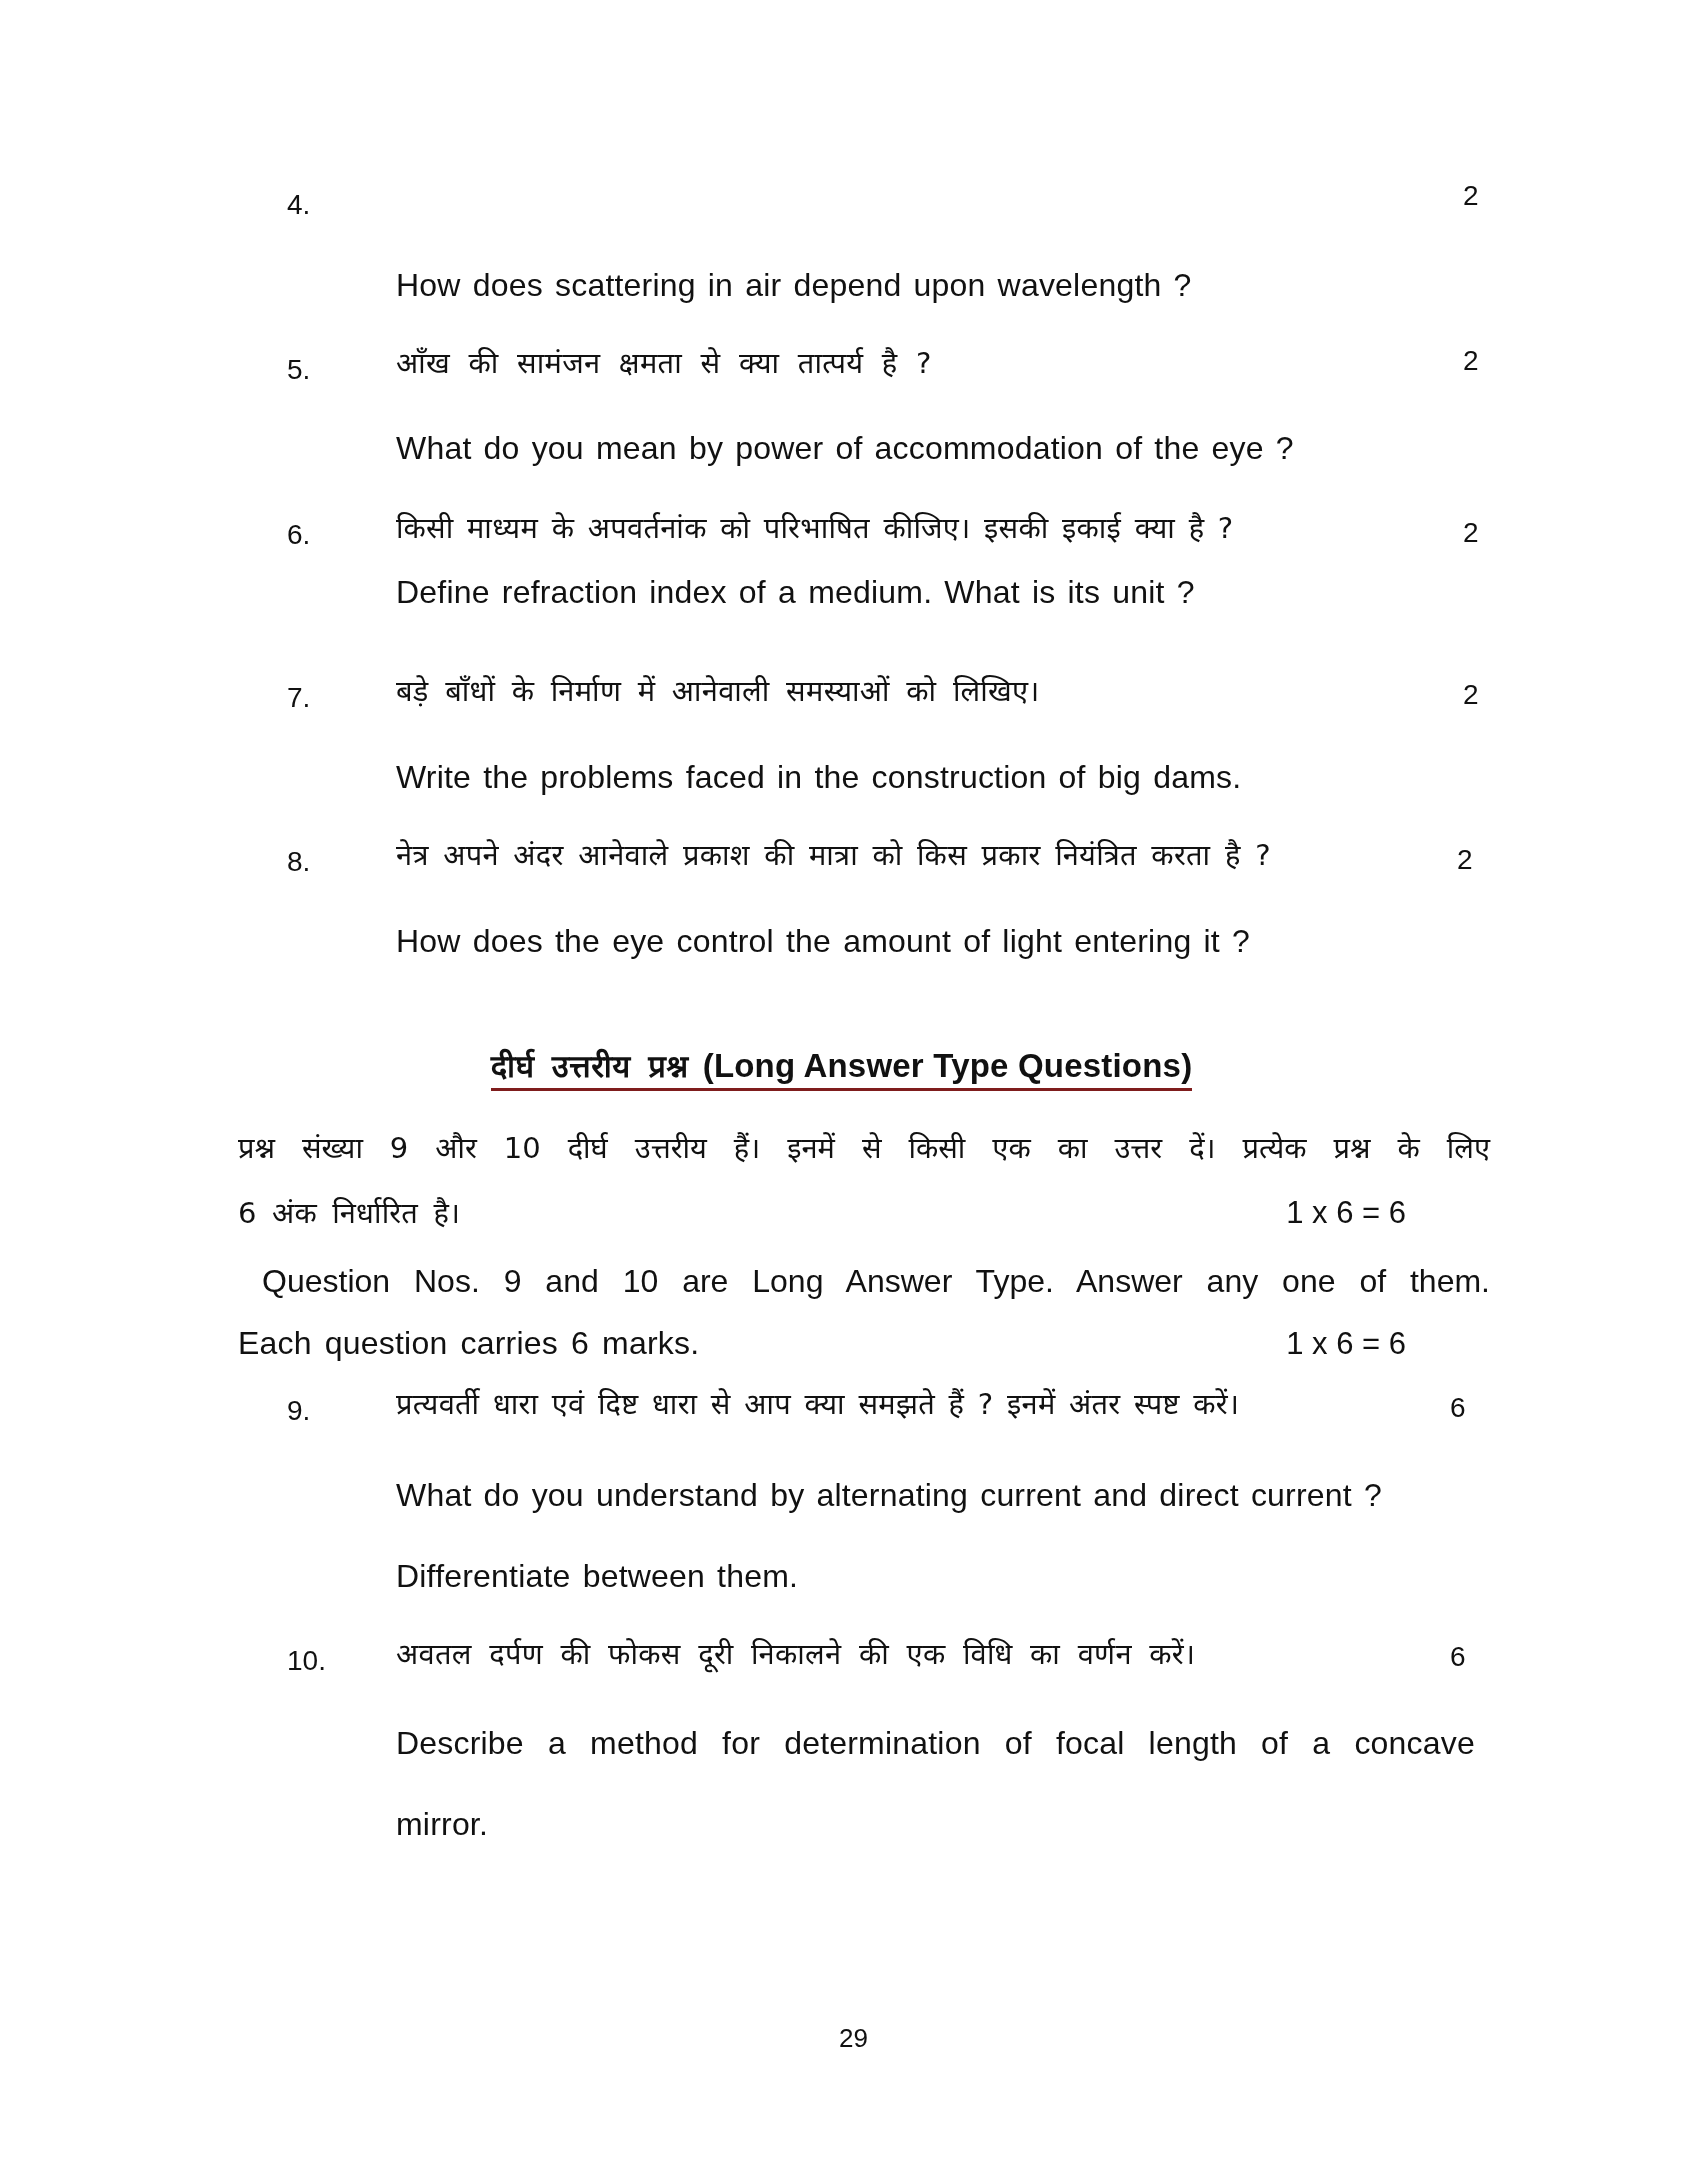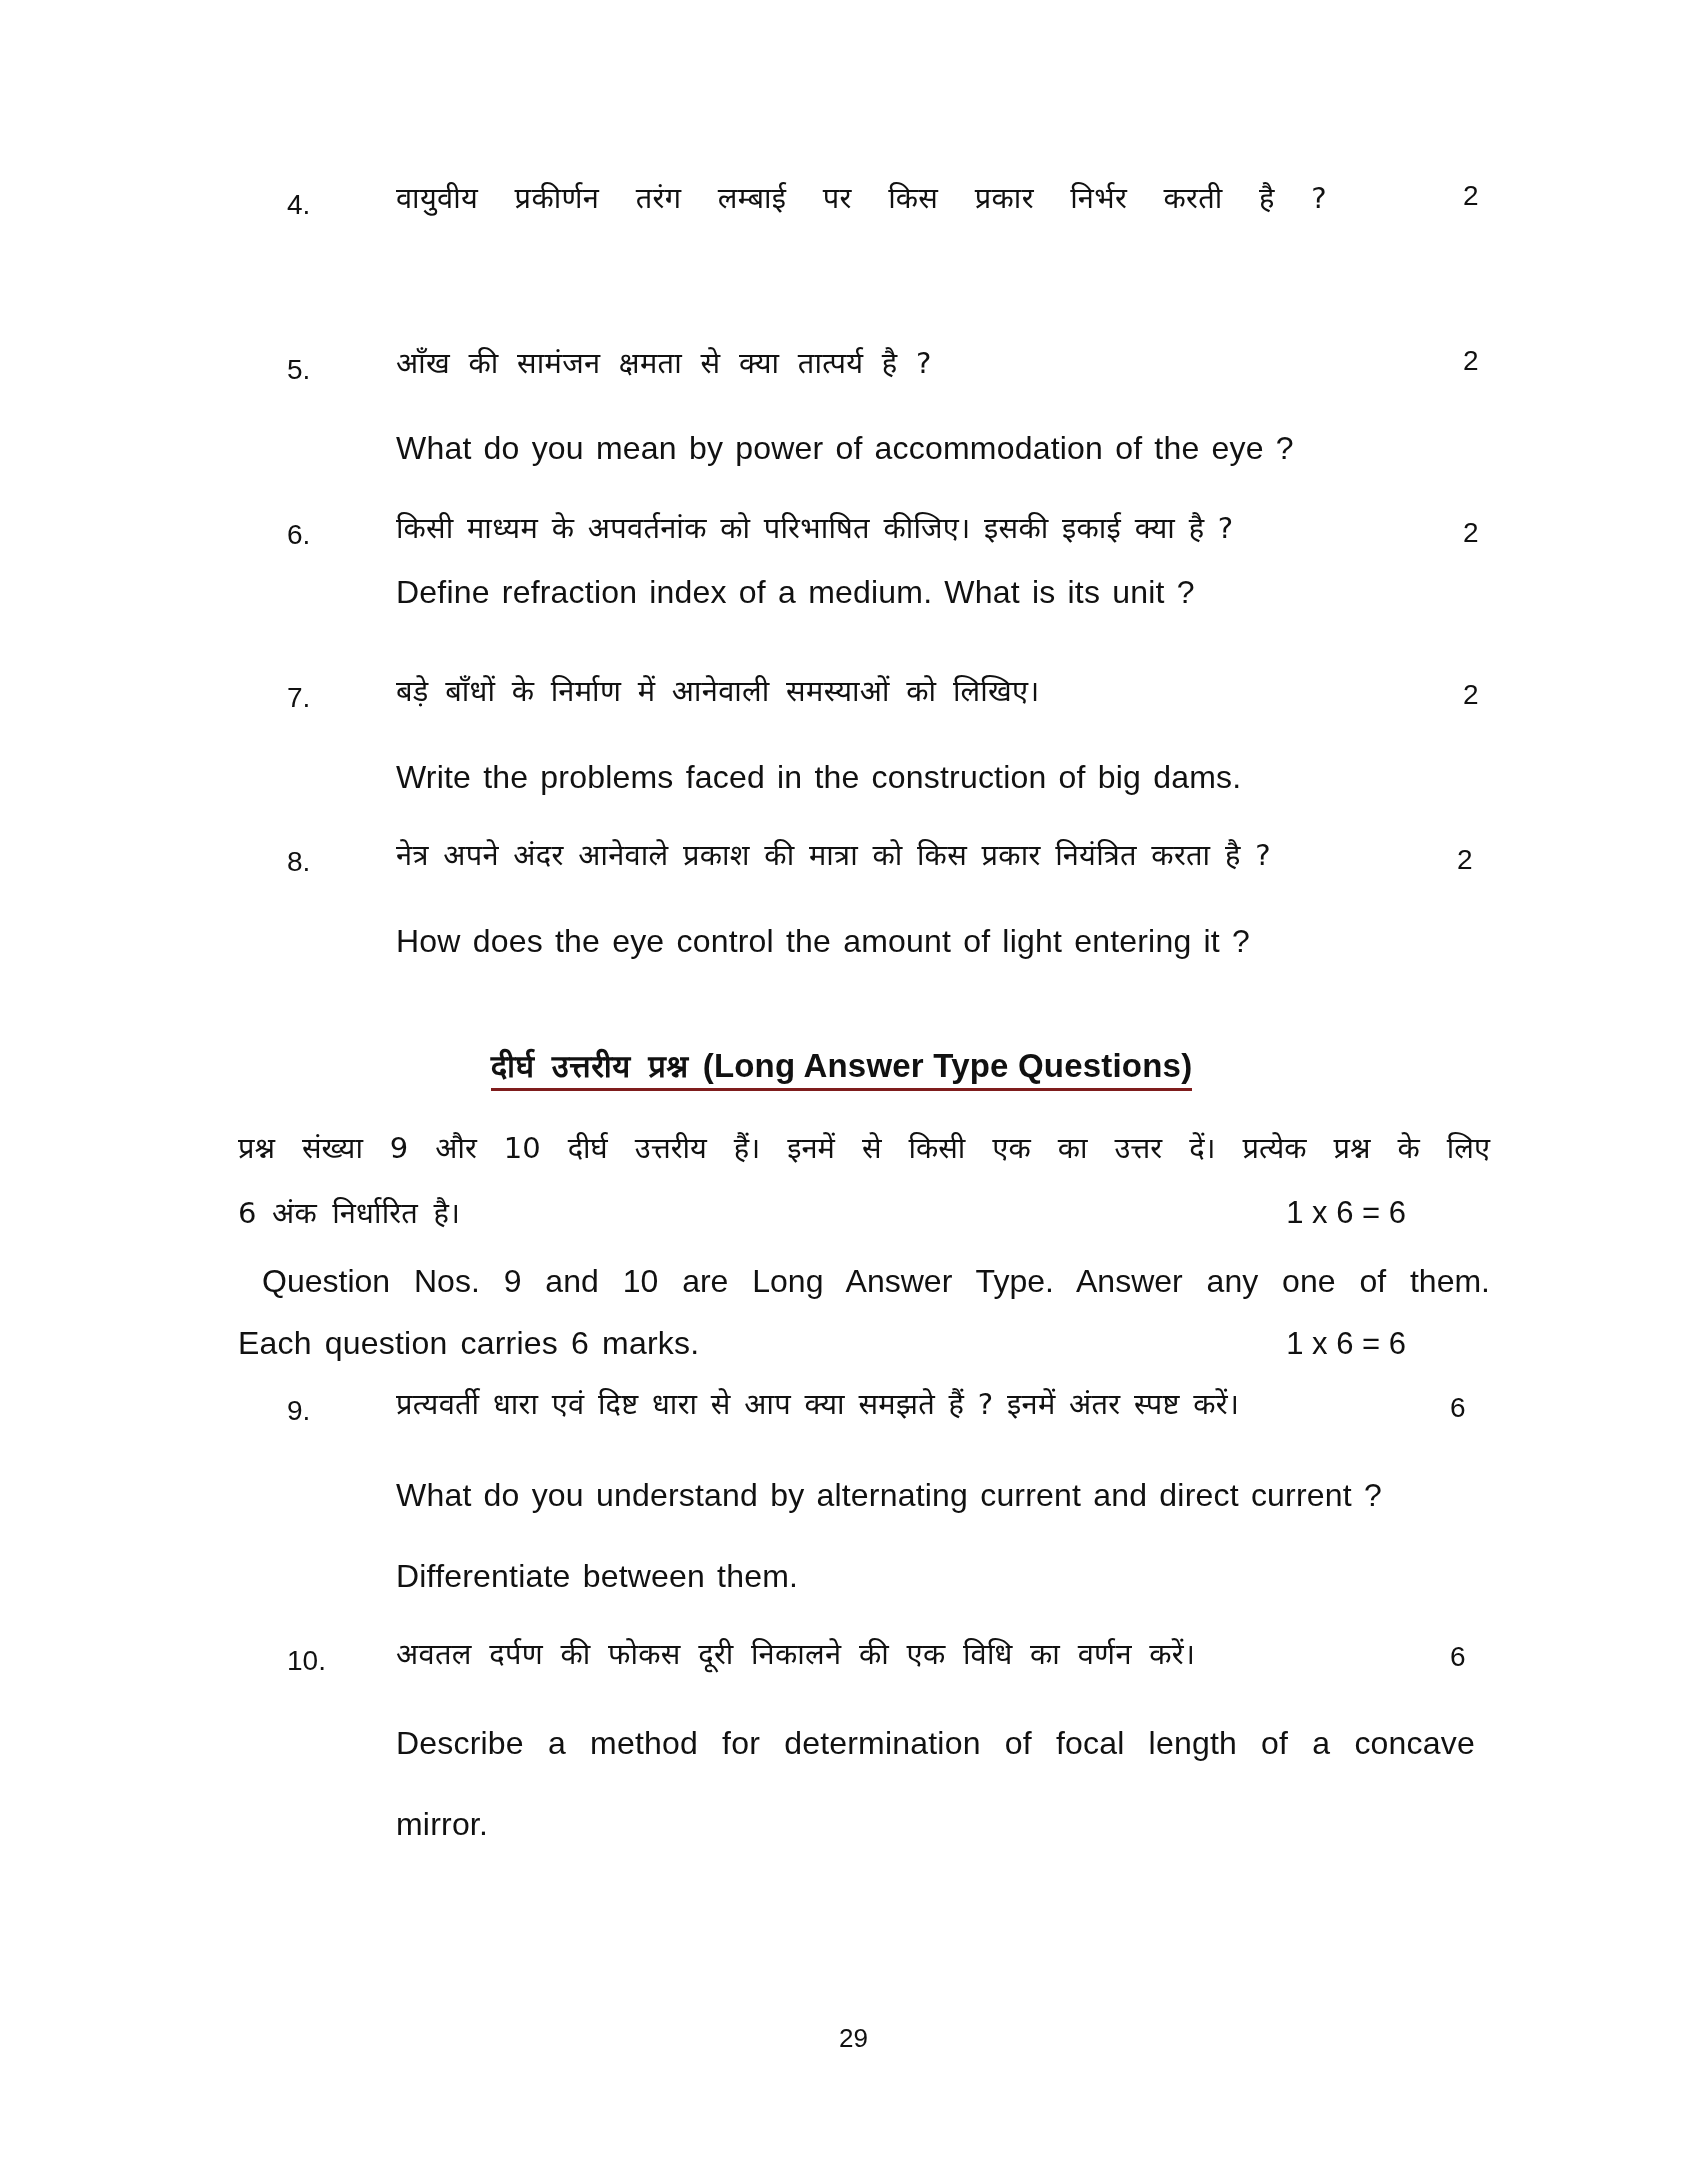--- a/index.html
+++ b/index.html
@@ -148,23 +148,25 @@
     text-align-last: justify;
   }
 </style>
 </head>
 <body>
 
 <div class="page">
 
   <div class="qrow" style="left:287px; top:180px; width:1148px;">
     <div class="qnum">4.</div>
-    <div class="qtext hindi spread" style="max-width:931px;">वायुवीय प्रकीर्णन तरंग लम्बाई पर किस प्रकार निर्भर करती है ?</div>
   </div>
   <div class="marks" style="left:1463px; top:180px;">2</div>
+  <div class="qrow" style="left:396px; top:265px; width:1040px;">
+    <div class="qtext eng">How does scattering in air depend upon wavelength ?</div>
+  </div>
 
   <div class="qrow" style="left:287px; top:345px; width:1148px;">
     <div class="qnum">5.</div>
     <div class="qtext hindi" style="max-width:931px; word-spacing:9px;">आँख की सामंजन क्षमता से क्या तात्पर्य है ?</div>
   </div>
   <div class="marks" style="left:1463px; top:345px;">2</div>
   <div class="qrow" style="left:396px; top:428px; width:1049px;">
     <div class="qtext eng">What do you mean by power of accommodation of the eye ?</div>
   </div>
 

